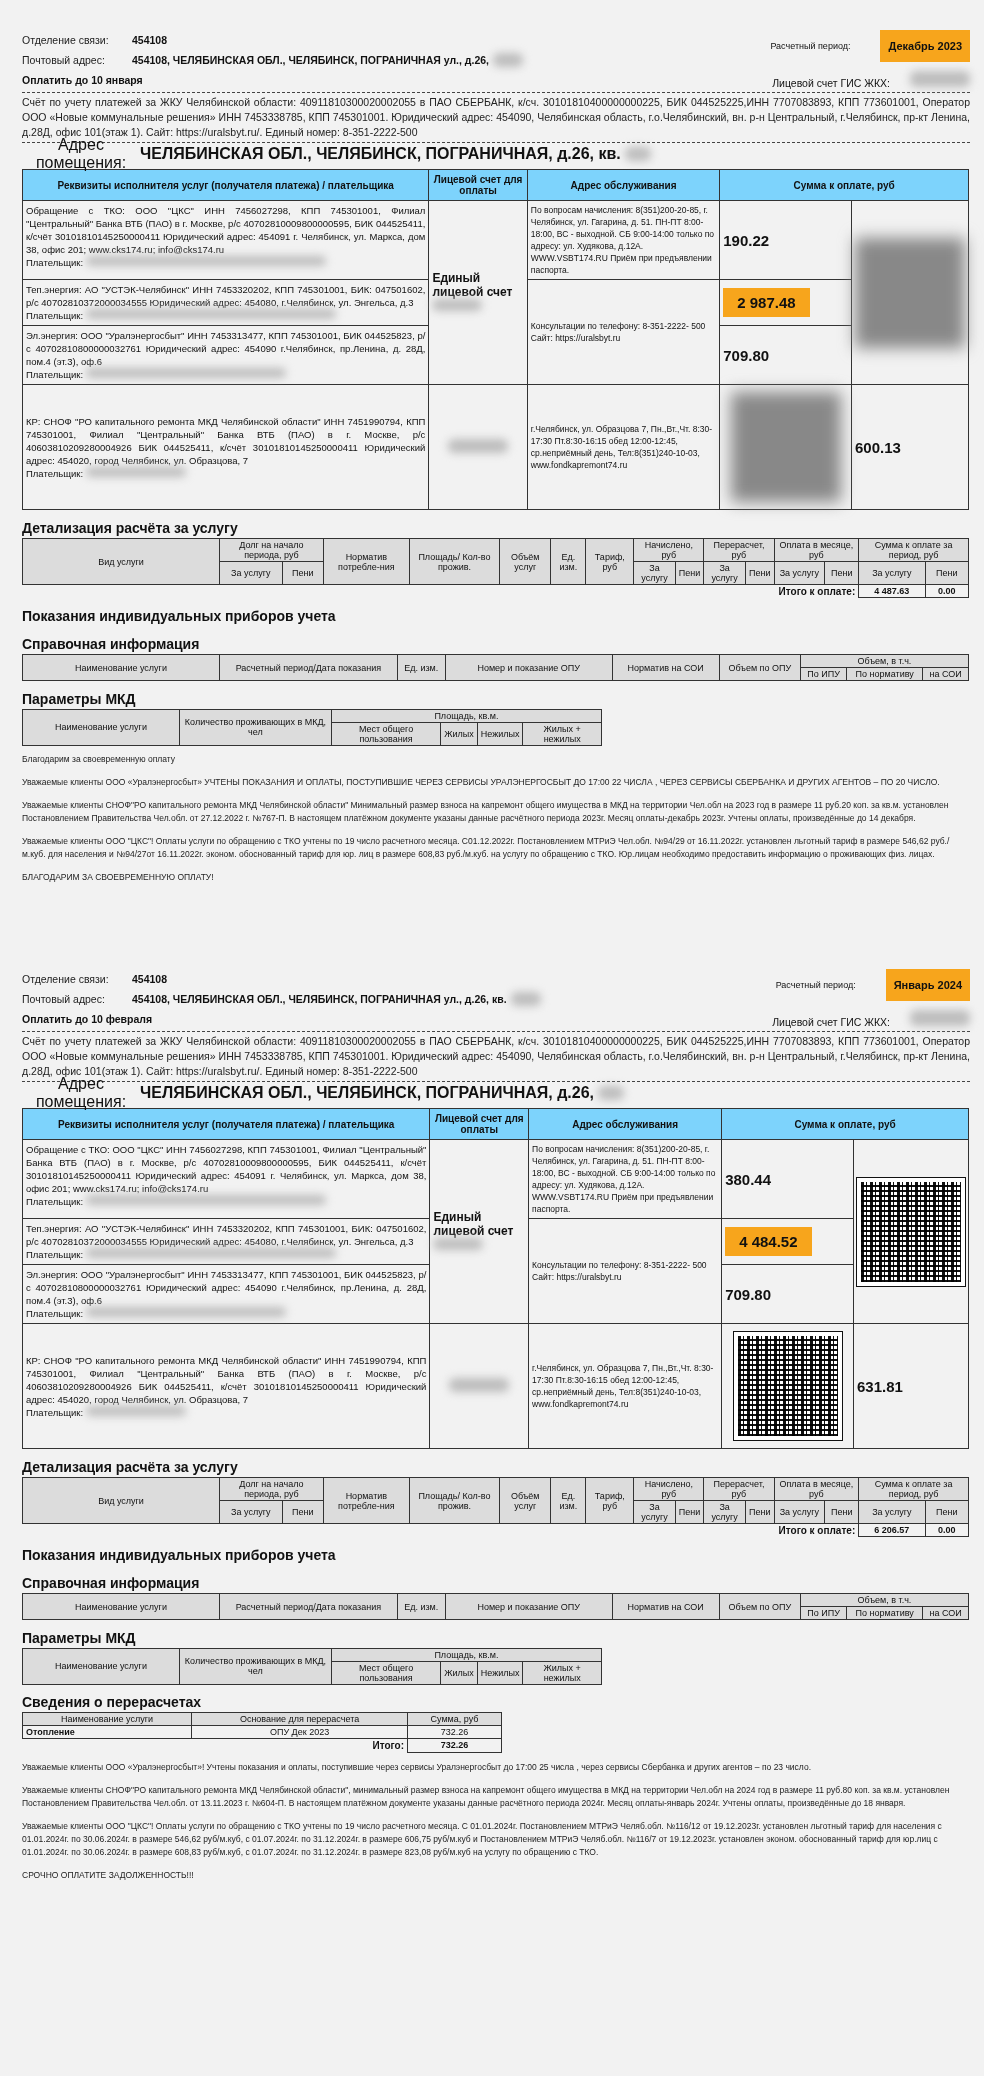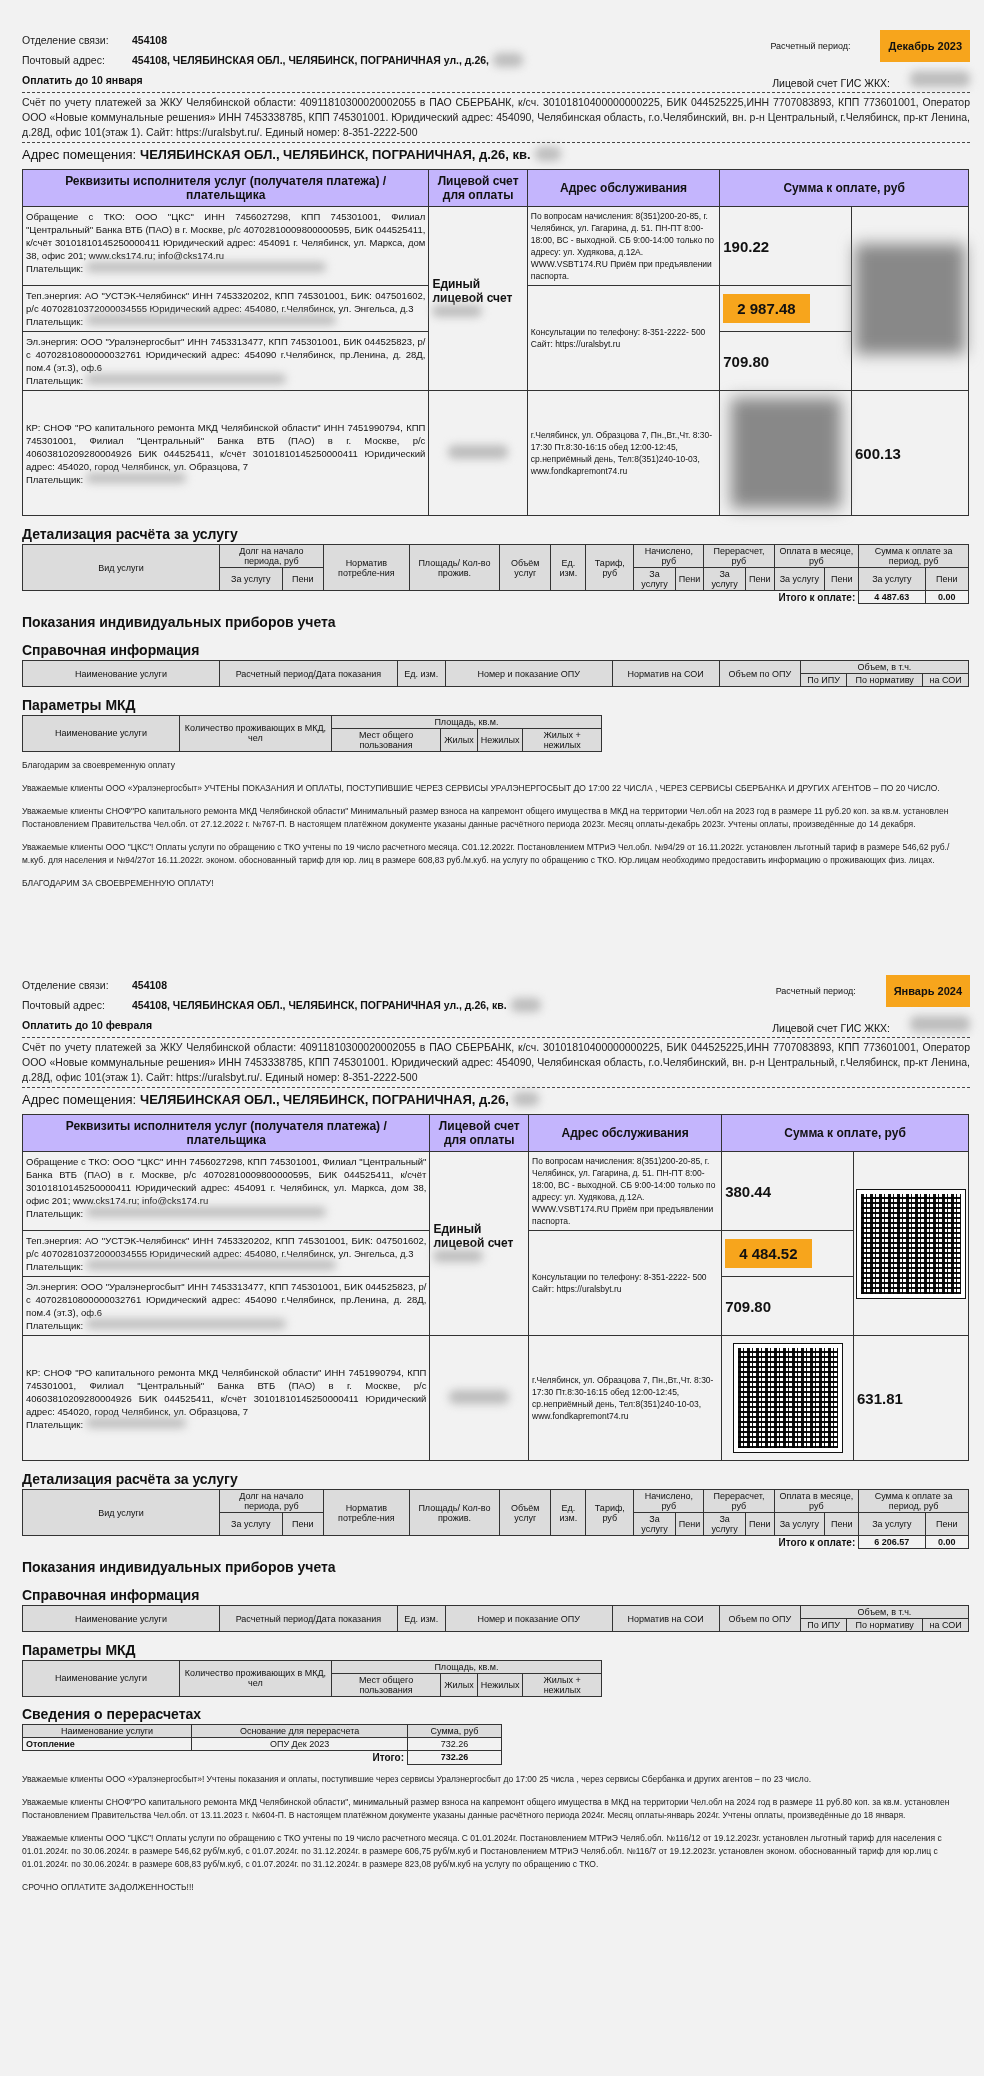--- a/index.html
+++ b/index.html
@@ -8,26 +8,26 @@
   .inv2 { margin-top:55px; }
   .hdr-row { display:flex; align-items:center; height:20px; font-size:10.5px; }
   .hdr-row .lbl { width:110px; color:#222; }
   .hdr-row .val { font-weight:bold; }
   .hdr-right { position:absolute; right:14px; display:flex; align-items:center; }
   .period-badge { background:#f7a51c; font-weight:bold; padding:10px 8px; margin-left:30px; font-size:11px; }
   .blur { display:inline-block; background:#bdbdbd; filter:blur(4px); border-radius:6px; }
   .payby { font-weight:bold; font-size:10.5px; }
   .dash { border-top:1px dashed #444; margin:2px 0; }
   .bankinfo { font-size:10.5px; line-height:15px; color:#222; text-align:justify; }
-  .premaddr { display:flex; height:18px; align-items:center; font-size:13px; }
+  .premaddr { display:flex; height:18px; align-items:center; font-size:16px;text-align:center; }
   .premaddr .lbl { width:118px; }
   .premaddr .val { font-weight:bold; }
   table { border-collapse:collapse; }
   table.main { width:947px; margin-top:6px; font-size:9.5px; }
-  table.main th { background:#c4b5fd; border:1.5px solid #333; font-size:12px; padding:4px; }
+  table.main th { background:#7dd3fc; border:1.5px solid #333; font-size:10px; padding:4px; }
   table.main td { border:1.5px solid #333; vertical-align:top; padding:3px; }
   .req { text-align:justify; line-height:13px; }
   .svcaddr { font-size:8.5px; text-align:left; line-height:12px; vertical-align:middle !important; }
   .amt { font-size:15px; font-weight:bold; text-align:left; vertical-align:middle !important; }
   .amt-hl { background:#f7a51c; display:inline-block; padding:6px 14px; }
   .acct { font-weight:bold; font-size:12px; vertical-align:middle !important; }
   .qr { width:100px; height:100px; margin:auto;
         background:
           repeating-linear-gradient(90deg,#111 0 3px,#fff 3px 5px,#111 5px 6px,#fff 6px 9px),
           repeating-linear-gradient(0deg,#111 0 2px,#fff 2px 5px);

